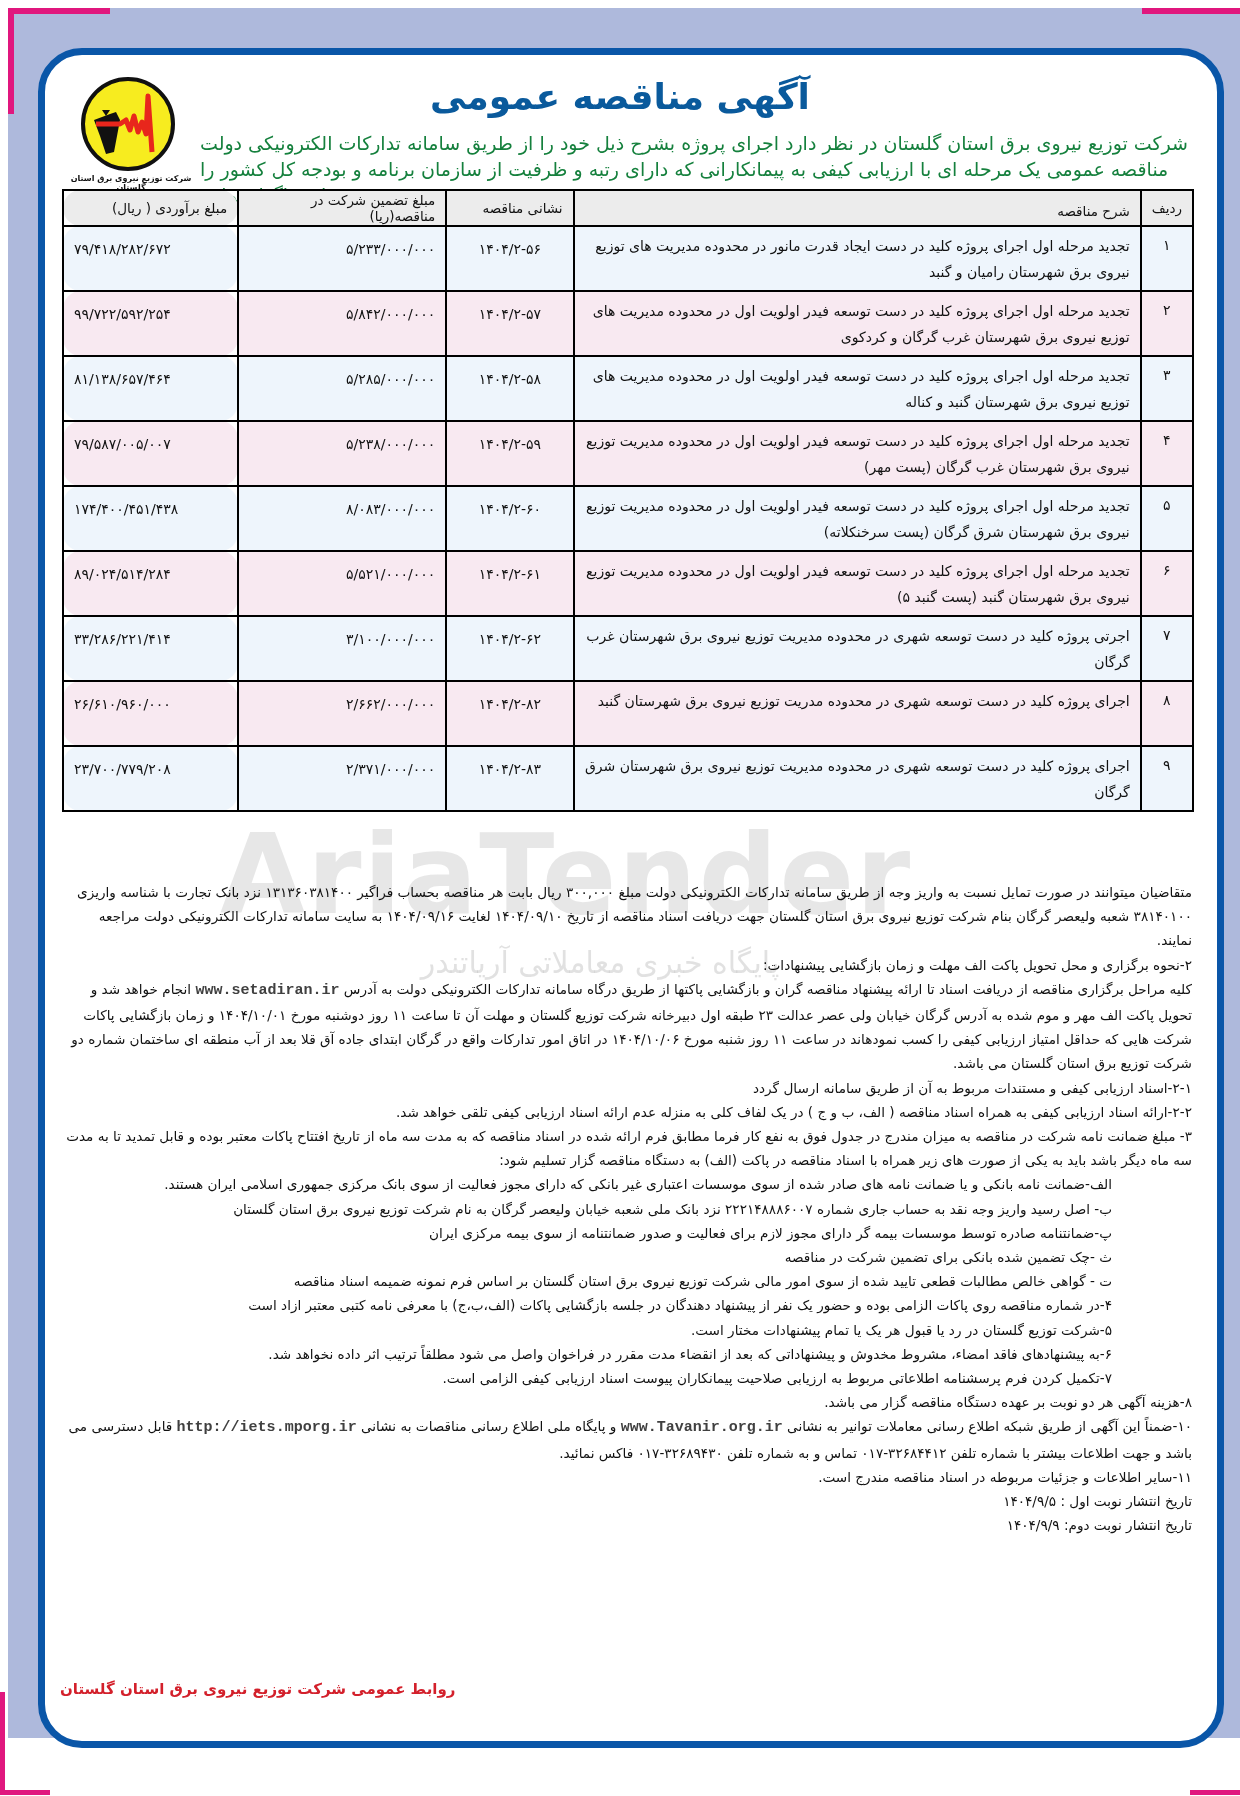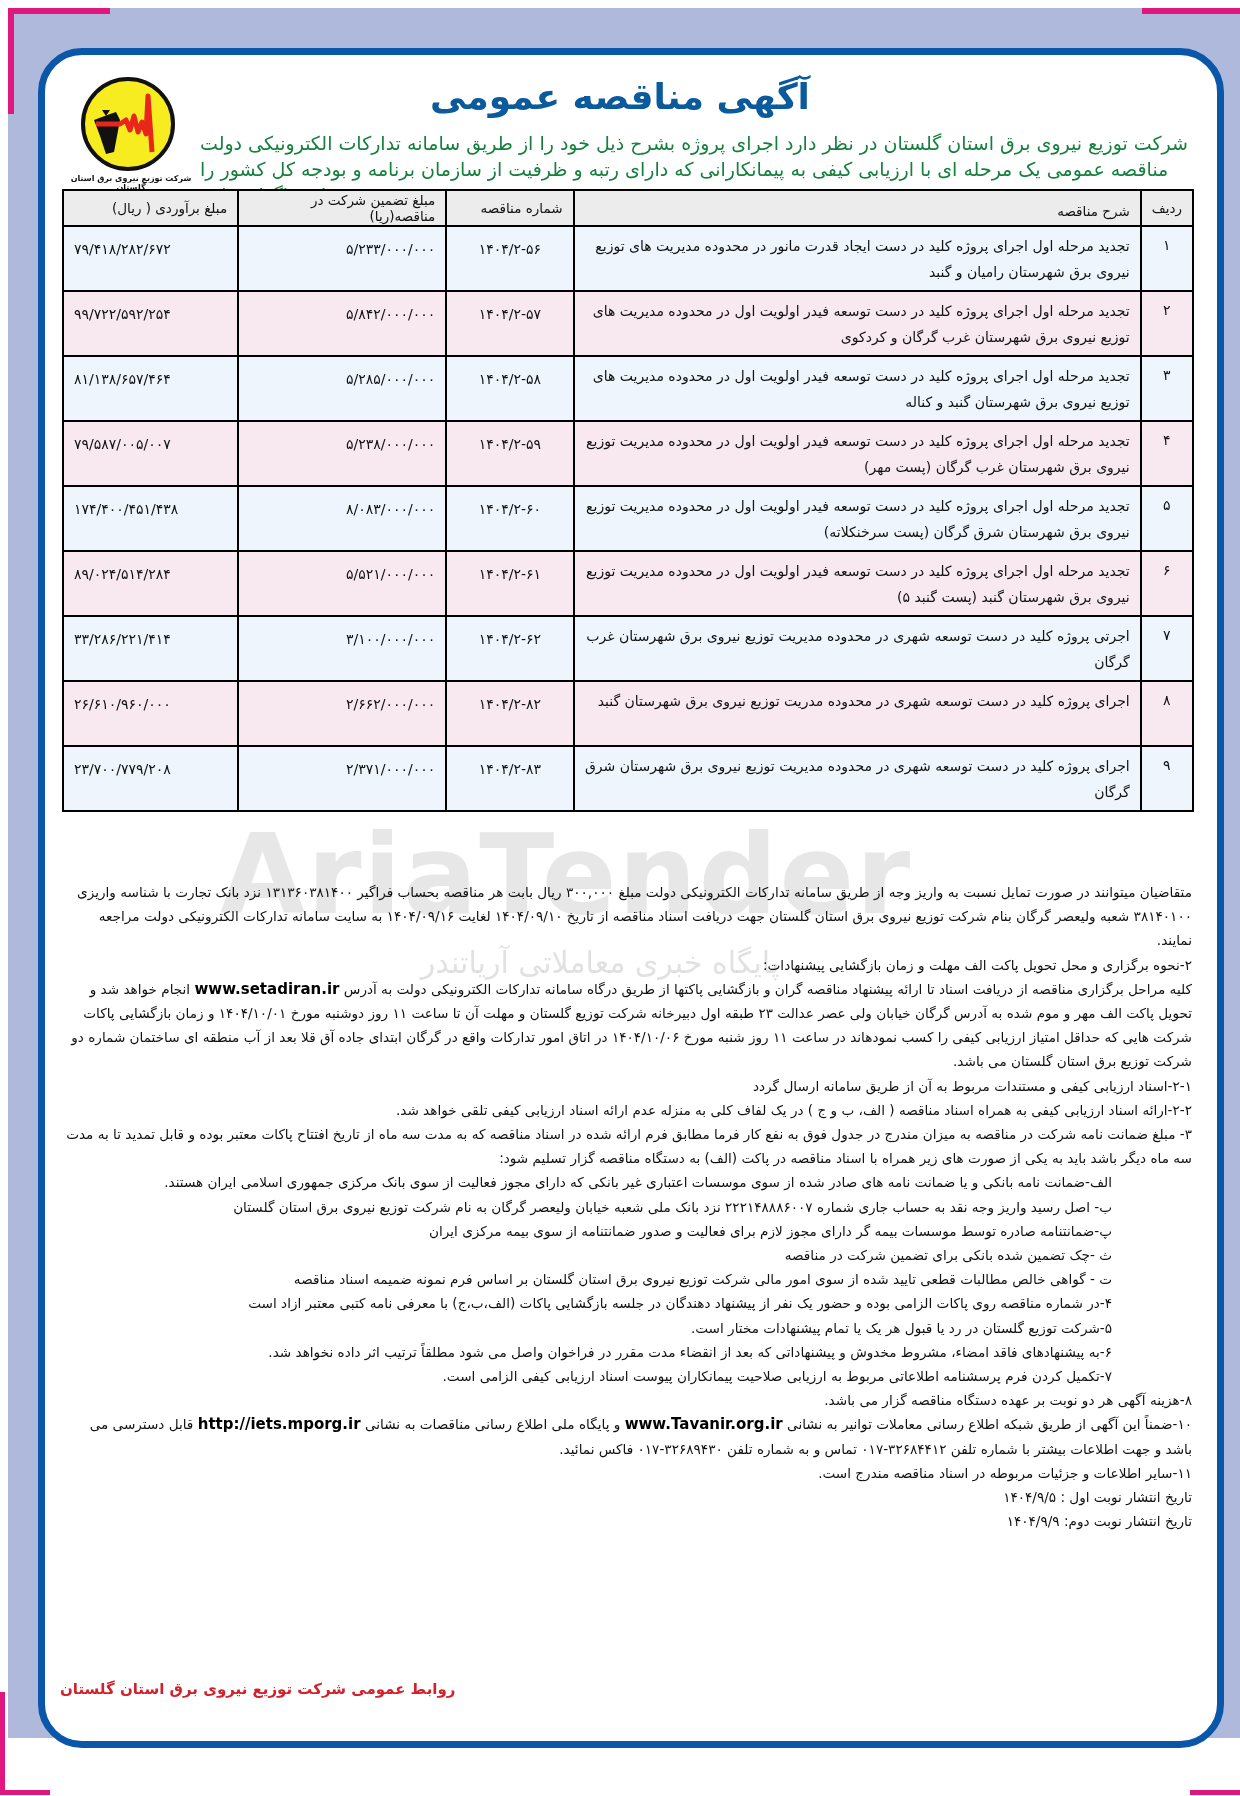--- a/index.html
+++ b/index.html
@@ -39,29 +39,29 @@
   }
   table.tenders th, table.tenders td { border: 2px solid #000; }
   table.tenders th { background: #ececec; height: 36px; font-weight: normal; text-align: right; padding: 0 10px; font-size: 13.5px; }
   table.tenders td { height: 65px; vertical-align: top; padding: 10px 10px 0 10px; }
   table.tenders tr.blue td { background: #eef5fc; }
   table.tenders tr.pink td { background: #f8e9f1; }
   .c-row { width: 42px; text-align: center; }
   .c-desc { width: 576px; text-align: right; line-height: 26px; padding-top: 6px !important; }
   .c-num { width: 128px; text-align: center; direction: ltr; }
   .c-guar { width: 210px; text-align: right; direction: ltr; padding-left: 10px; }
-  .c-est { width: 176px; text-align: left; direction: ltr; padding-left: 12px; }
+  .c-est { width: 176px; text-align: left; direction: ltr; padding-left: 12px; border-radius: 18px; }
   table.tenders td.c-num, table.tenders td.c-guar, table.tenders td.c-est { padding-top: 14px; }
 
   .body-text {
     position: absolute; left: 60px; top: 880px; width: 1132px; direction: rtl; text-align: right;
     font-size: 13.6px; line-height: 24.2px; color: #111;
   }
   .body-text p { margin: 0; }
-  .link { color: #000000; font-weight: bold; font-size: 15px; }
+  .link { color: #404040; font-weight: bold; font-size: 15px; font-family: Liberation Mono, monospace; }
 
   .footer-sign {
     position: absolute; left: 60px; top: 1680px; direction: rtl; font-size: 15px; font-weight: bold; color: #d3202b;
   }
 
   .watermark {
     position: absolute; left: 220px; top: 820px; width: 760px; height: 120px; pointer-events: none;
     font-family: "DejaVu Sans", sans-serif; font-weight: bold; font-size: 110px; color: rgba(170,170,170,0.28);
     letter-spacing: 2px; line-height: 110px;
   }
@@ -93,21 +93,21 @@
 <div class="logo-caption">شرکت توزیع نیروی برق استان گلستان</div>
 
 <div class="title">آگهی مناقصه عمومی</div>
 <div class="intro">شرکت توزیع نیروی برق استان گلستان در نظر دارد اجرای پروژه بشرح ذیل خود را از طریق سامانه تدارکات الکترونیکی دولت مناقصه عمومی یک مرحله ای با ارزیابی کیفی به پیمانکارانی که دارای رتبه و ظرفیت از سازمان برنامه و بودجه کل کشور را دارد واگذار نماید.</div>
 
 <table class="tenders">
   <thead>
     <tr>
       <th class="c-row">ردیف</th>
       <th class="c-desc">شرح مناقصه</th>
-      <th class="c-num" style="text-align:right">شماره مناقصه</th>
+      <th class="c-num" style="text-align:right">نشانی مناقصه</th>
       <th class="c-guar" style="text-align:right">مبلغ تضمین شرکت در مناقصه(ریا)</th>
       <th class="c-est" style="text-align:right">مبلغ برآوردی ( ریال)</th>
     </tr>
   </thead>
   <tbody>
     <tr class="blue">
       <td class="c-row">۱</td>
       <td class="c-desc">تجدید مرحله اول اجرای پروژه کلید در دست ایجاد قدرت مانور در محدوده مدیریت های توزیع نیروی برق شهرستان رامیان و گنبد</td>
       <td class="c-num">۱۴۰۴/۲-۵۶</td>
       <td class="c-guar">۵/۲۳۳/۰۰۰/۰۰۰</td>

